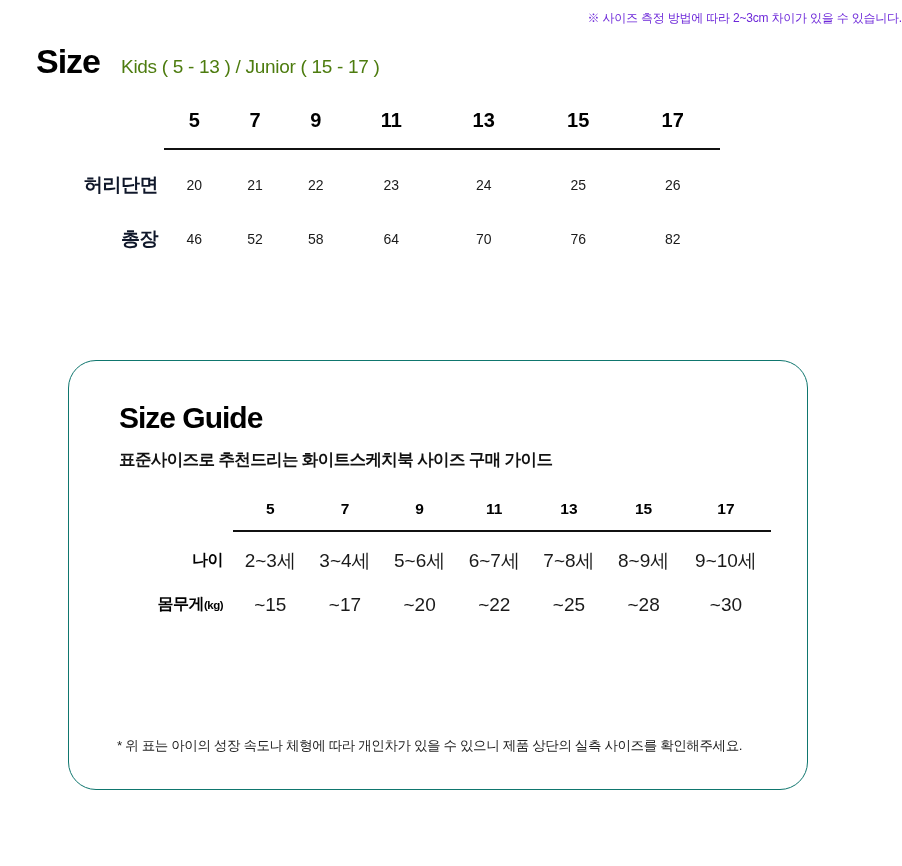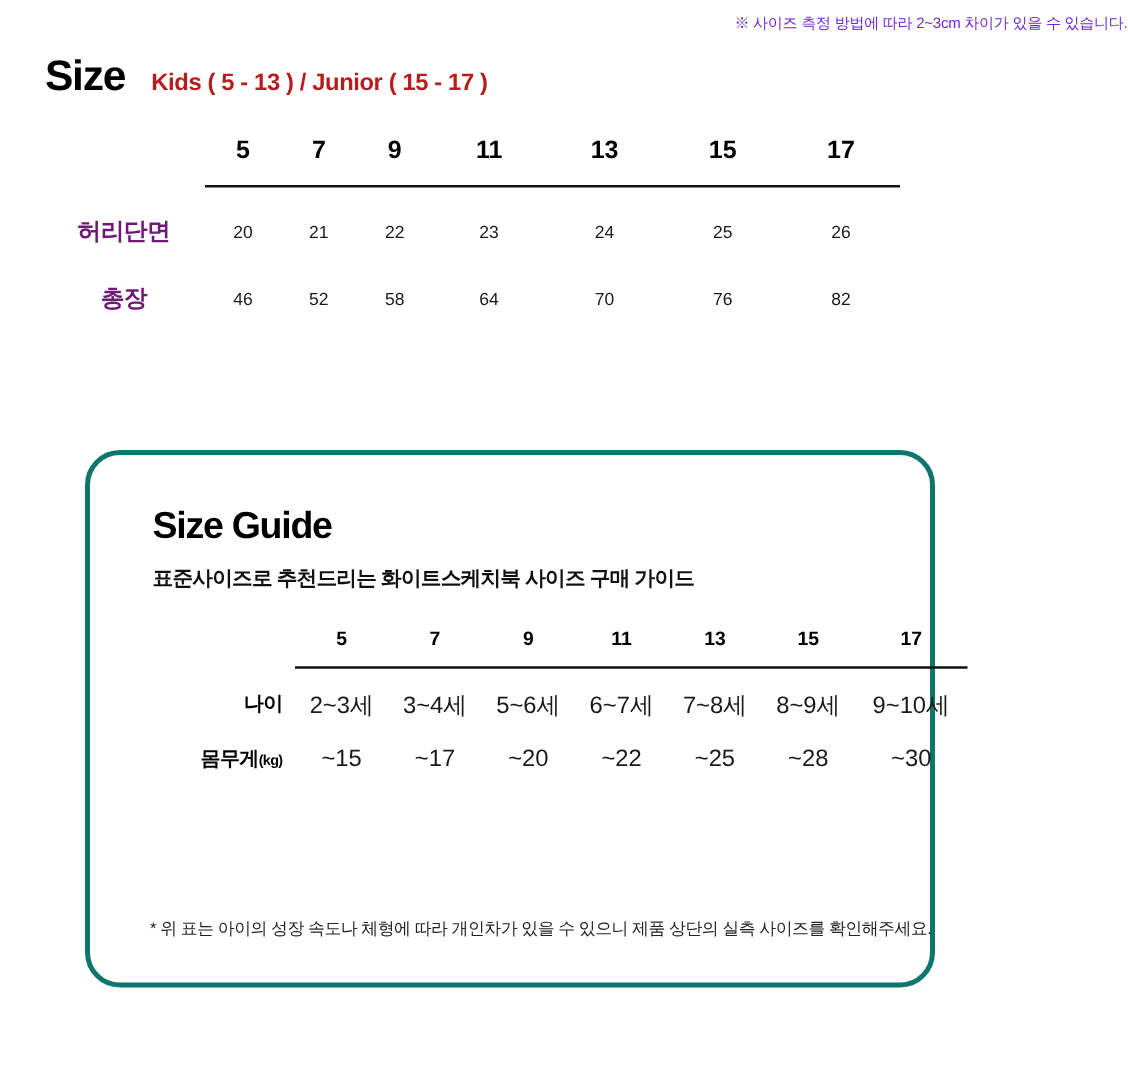--- a/index.html
+++ b/index.html
@@ -37,22 +37,22 @@
     gap: 21px;
   }
   .size-title {
     font-size: 34px;
     font-weight: 900;
     letter-spacing: -1px;
     color: #000000;
   }
   .size-sub {
     font-size: 19px;
-    font-weight: 700;
-    color: #b91c1c;
+    font-weight: 400;
+    color: #4d7c0f;
     letter-spacing: -0.3px;
   }
 
   
   .main-table {
     position: absolute;
     top: 108px;
     left: 40px;
     width: 680px;
     border-collapse: collapse;
@@ -72,44 +72,44 @@
   .main-table thead th.rowlabel-head {
     width: 122px;
   }
   .main-table tbody tr:first-child td {
     padding-top: 22px;
   }
   .main-table tbody td {
     padding: 14px 0;
   }
   .main-table td.rowlabel {
-    text-align: center;
+    text-align: right;
     font-weight: 700;
     font-size: 19px;
     padding-right: 6px;
-    color: #701a75;
+    color: #0f172a;
     letter-spacing: -0.5px;
   }
   .rule-row td {
     padding: 0 !important;
   }
   .rule-line {
     height: 2px;
     background: #111111;
     width: 100%;
   }
 
   
   .guide-card {
     position: absolute;
     left: 68px;
     top: 360px;
-    width: 680px;
+    width: 740px;
     height: 430px;
-    border: 4px solid #0f766e;
+    border: 1px solid #0f766e;
     border-radius: 28px;
     box-sizing: border-box;
     background: #ffffff;
   }
   .guide-title {
     position: absolute;
     left: 50px;
     top: 40px;
     font-size: 30px;
     font-weight: 900;

